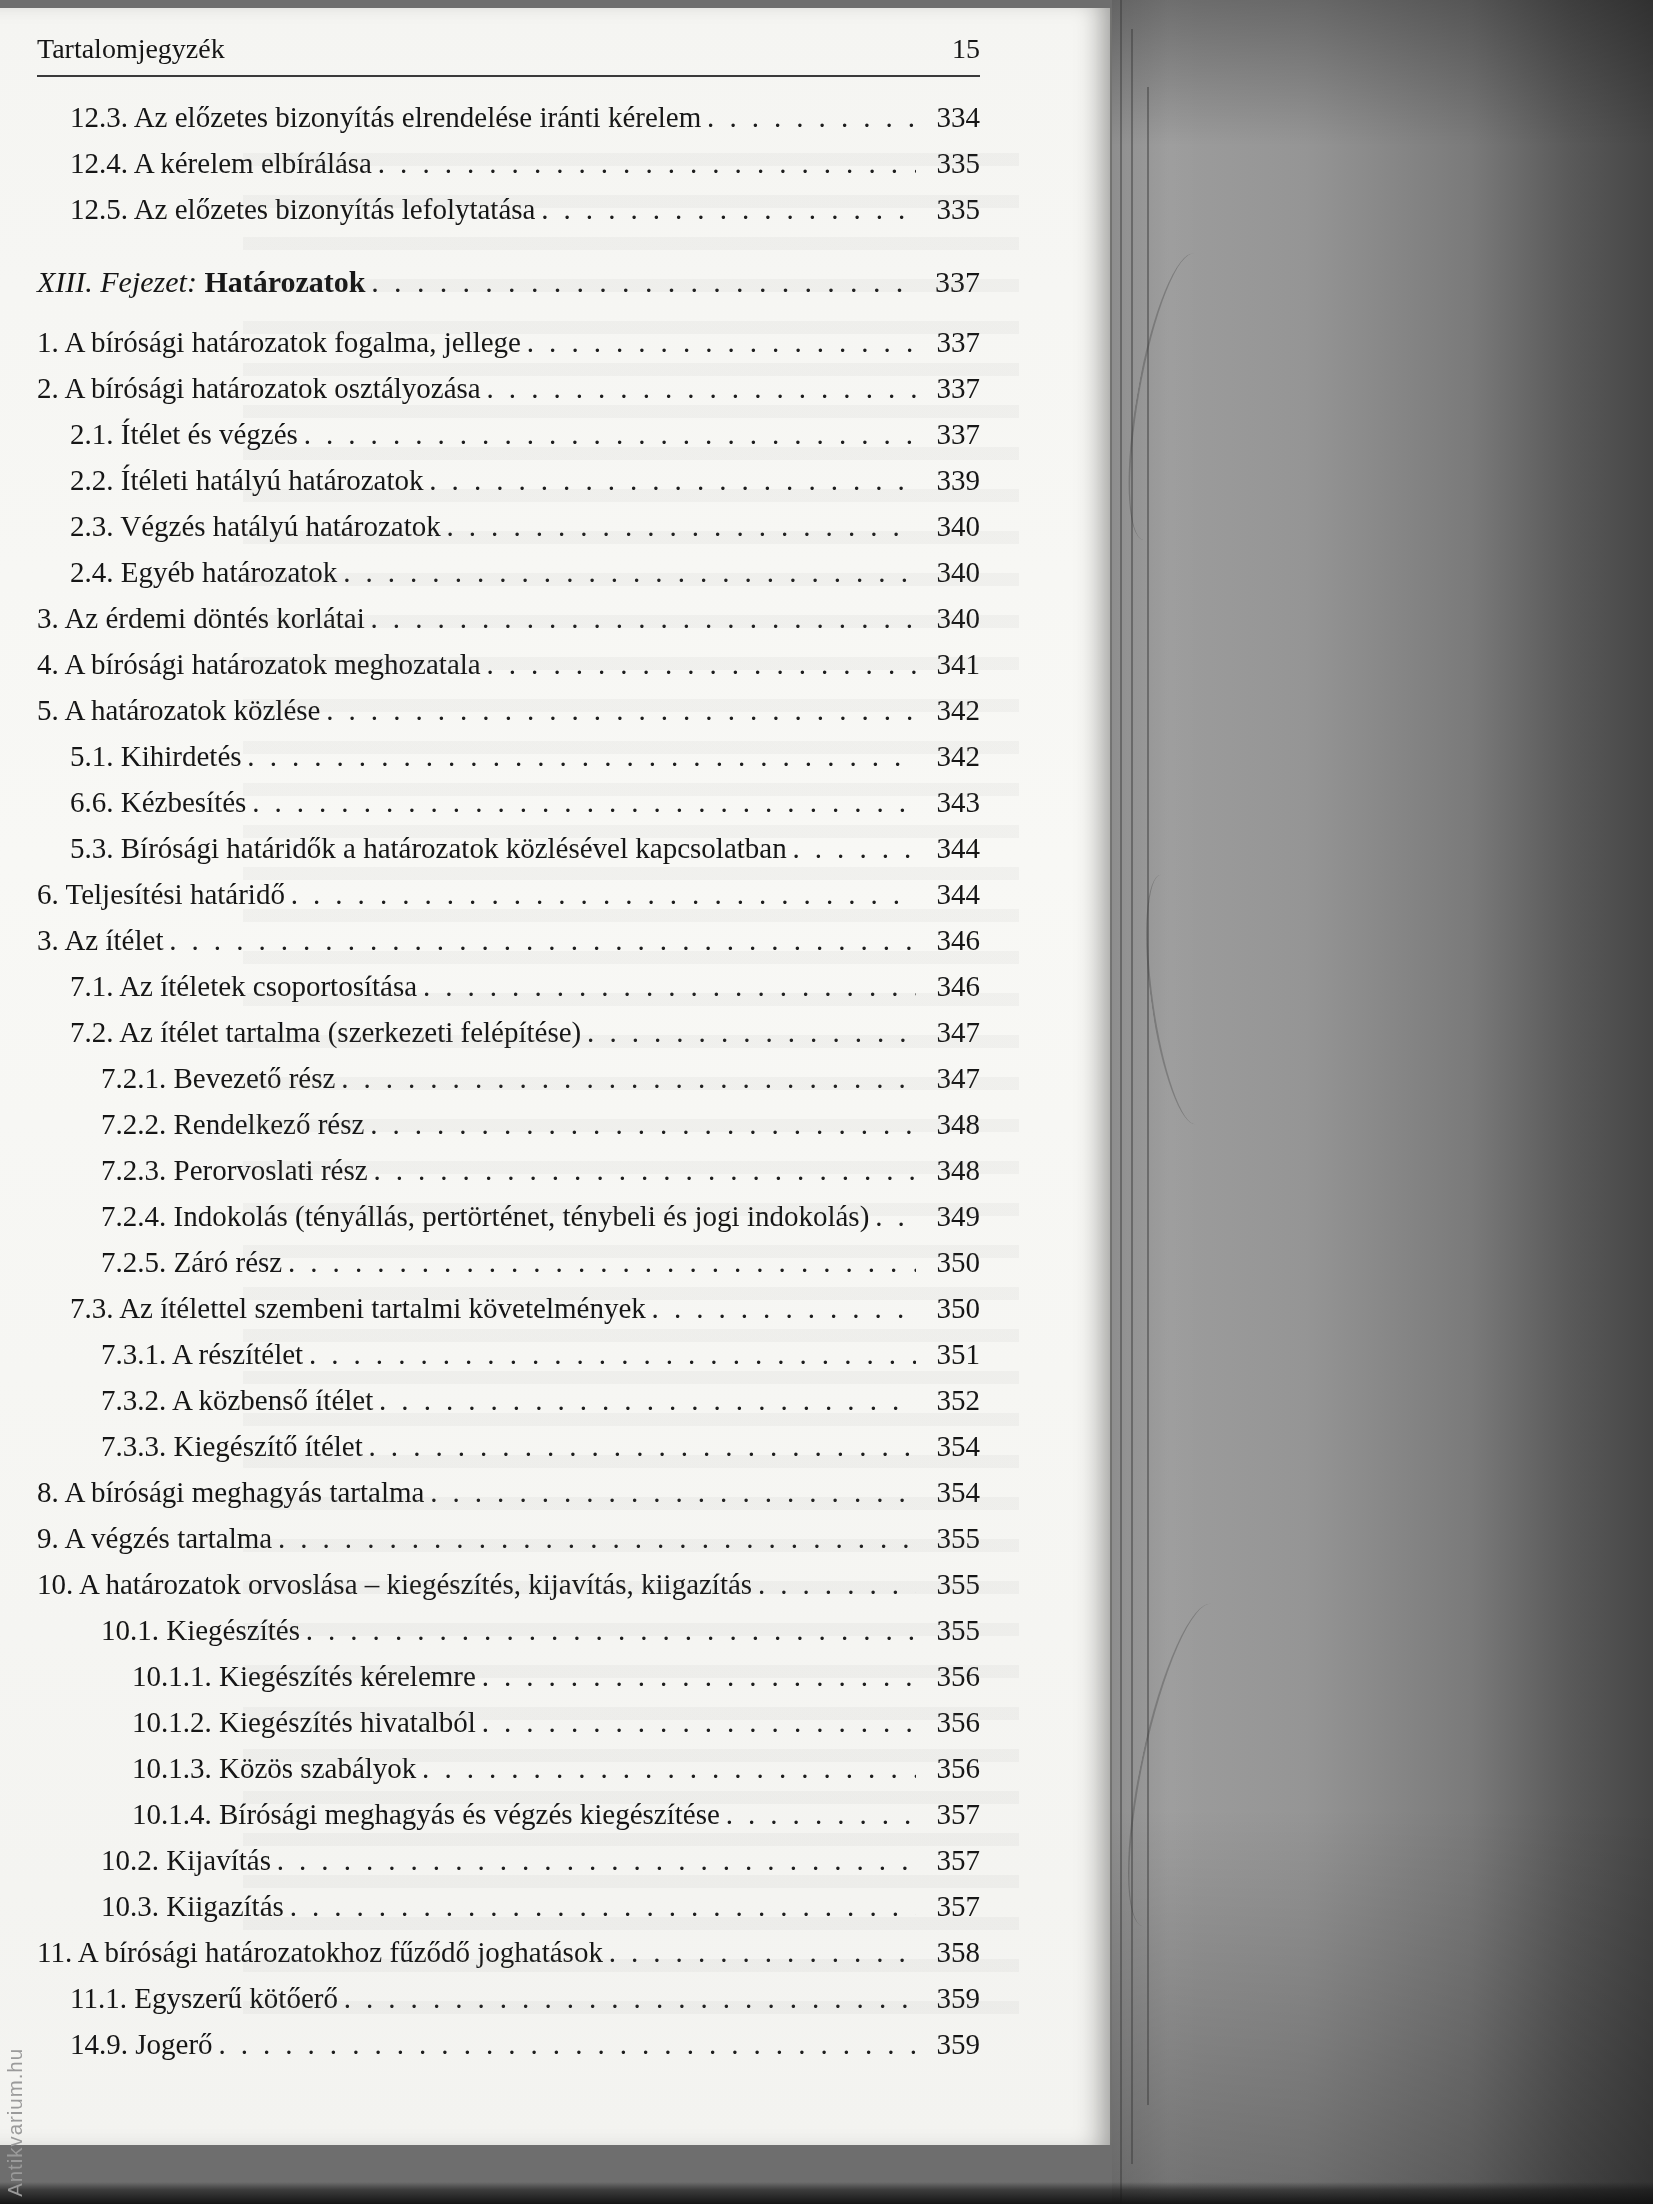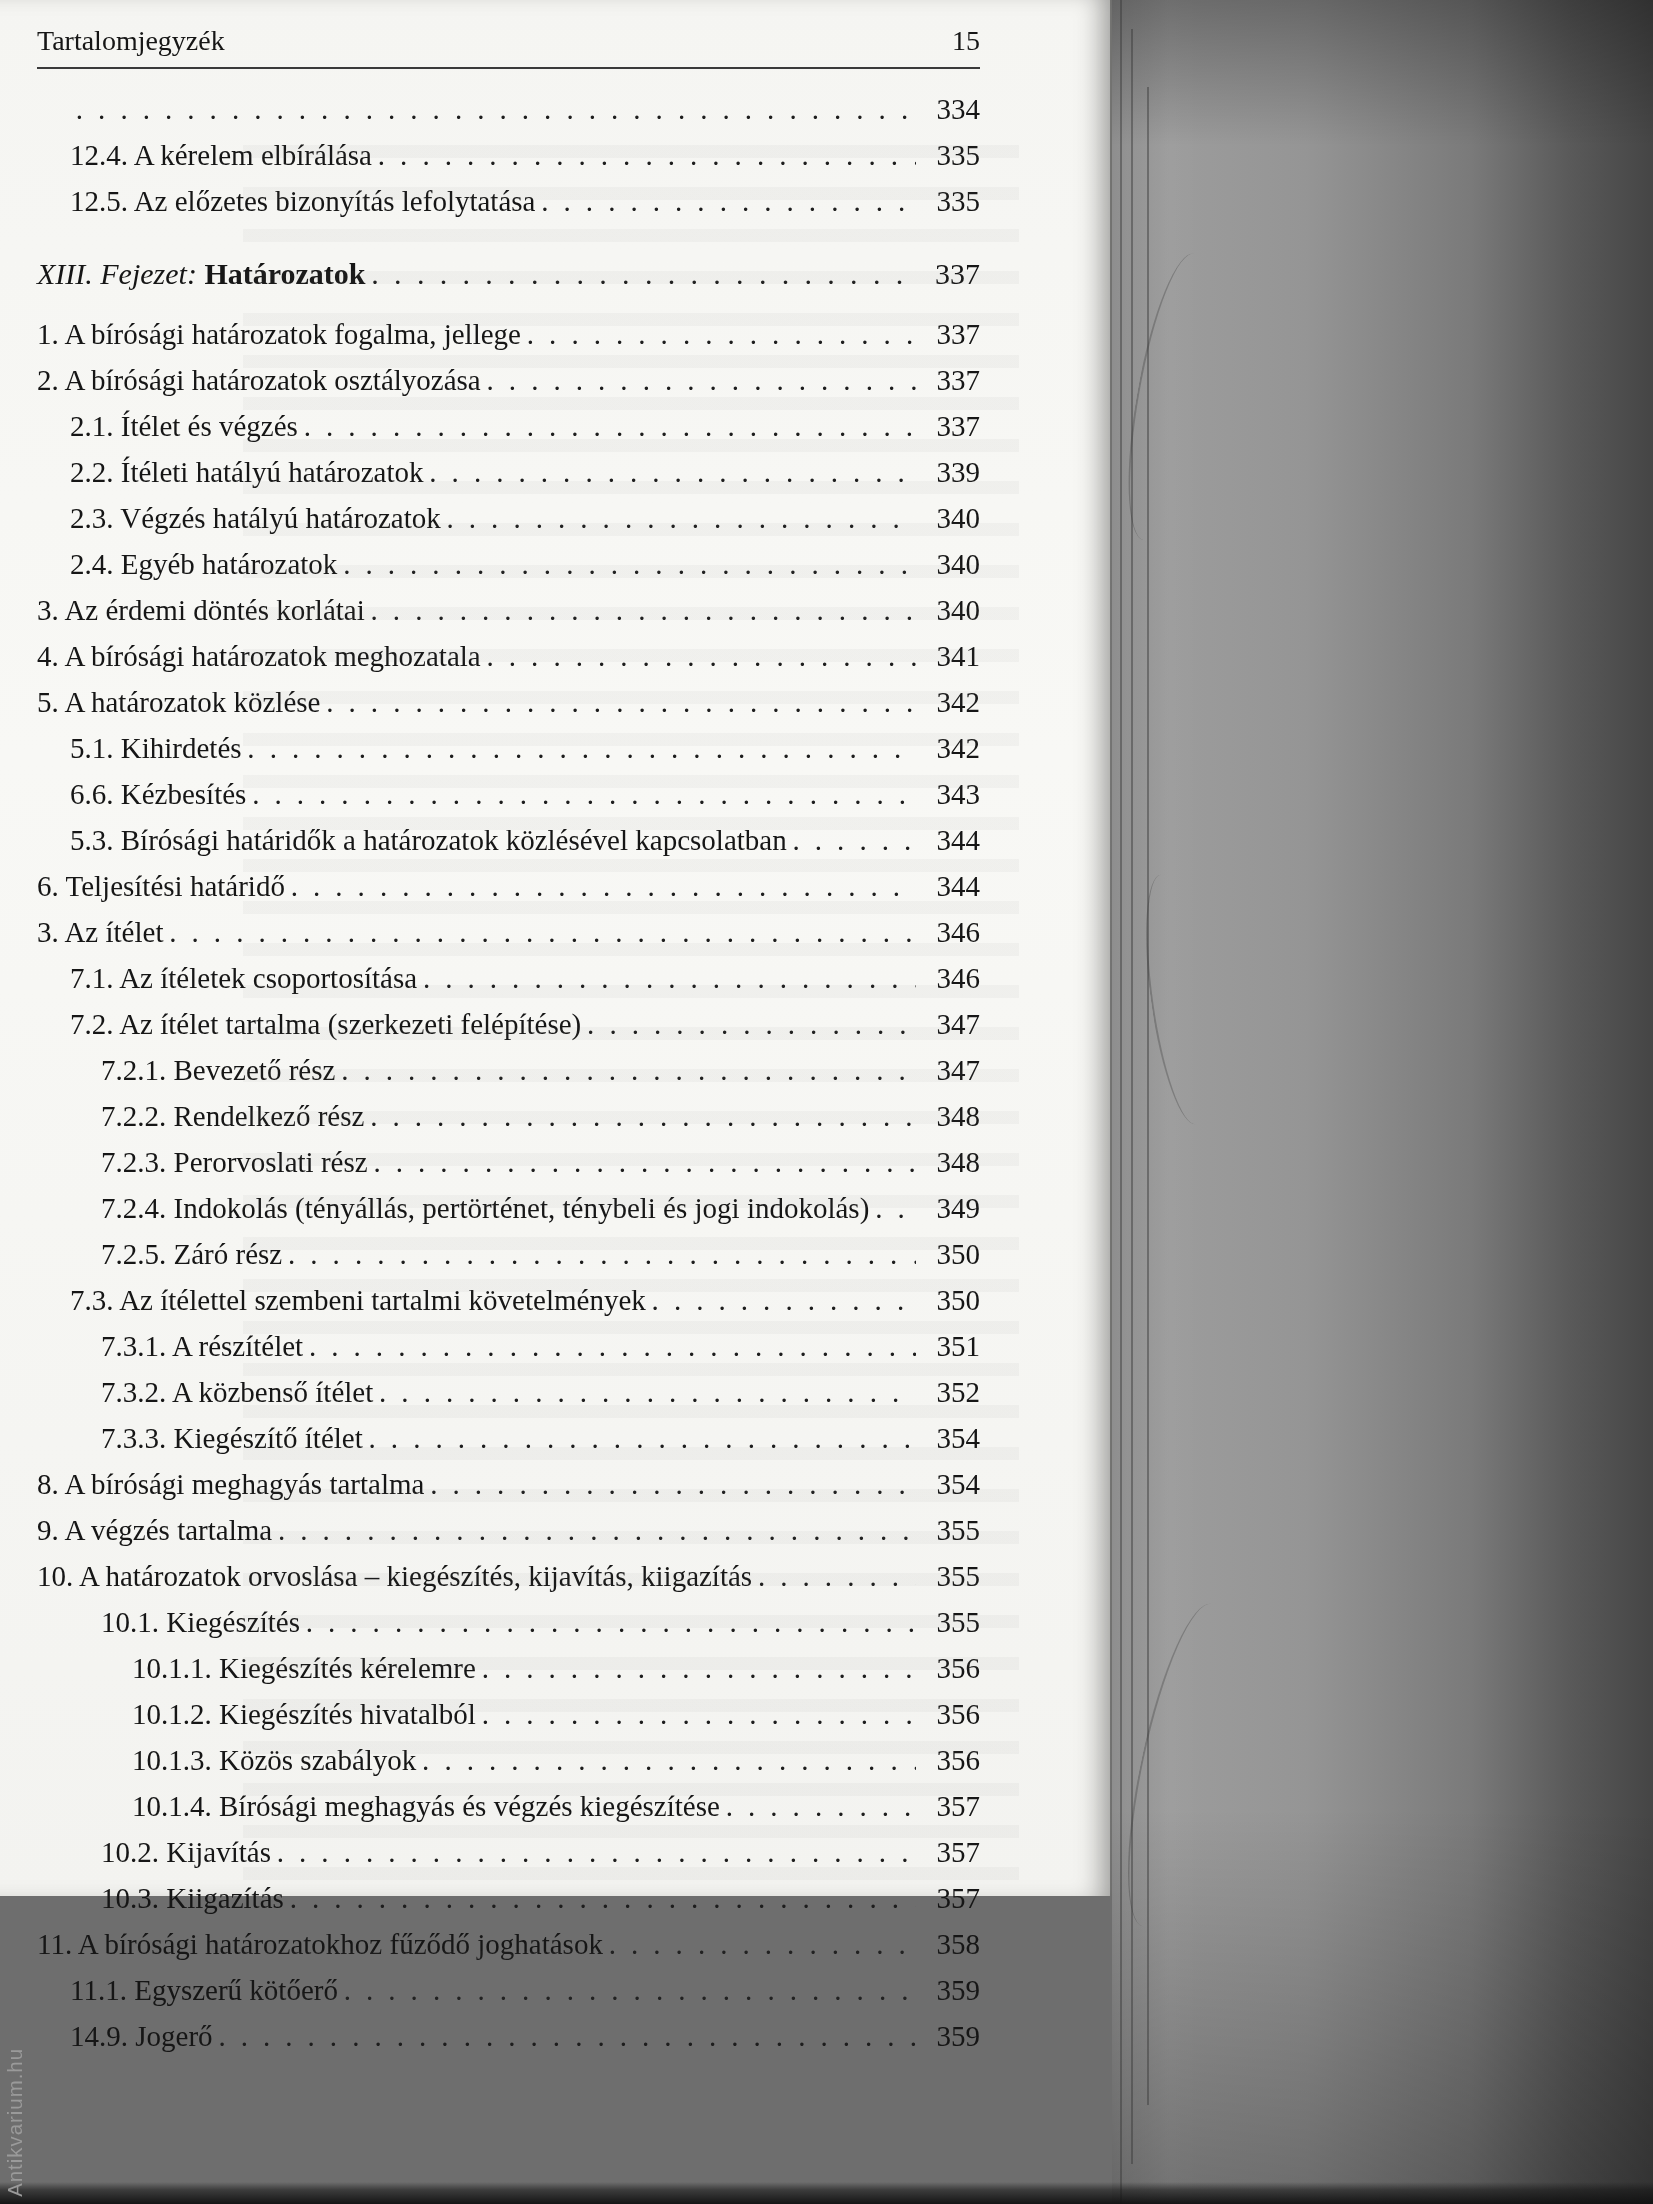--- a/index.html
+++ b/index.html
@@ -5,21 +5,21 @@
   html,body { margin:0; padding:0; }
   body {
     width:1654px; height:2205px; position:relative; overflow:hidden;
     background:#6e6e6e;
     font-family:"Liberation Serif","DejaVu Serif",serif;
   }
   .stage { position:absolute; inset:0; }
 
   
   .sheet {
-    position:absolute; left:0; top:0; width:1112px; height:1896px;
+    position:absolute; left:0; top:8px; width:1112px; height:2137px;
     background:linear-gradient(180deg,#f5f5f2 0,#f8f8f5 40%,#f3f3f0 100%);
     box-shadow: inset -23px 0 27px -13.6px rgba(0,0,0,.38);
   }
   .sheet::after {
     content:""; position:absolute; right:0; top:0; width:1.9px; height:100%;
     background:rgba(0,0,0,.35);
   }
   .content { position:absolute; left:37px; top:25px; width:943px; color:#161616; }
 
   .pagehead { display:flex; justify-content:space-between; align-items:baseline; font-size:28px; }
@@ -86,20 +86,21 @@
 
   <div class="sheet">
     <div class="content">
       <div class="pagehead">
         <span class="ph-title">Tartalomjegyzék</span>
         <span class="ph-num">15</span>
       </div>
       <div class="rule"></div>
       <div class="toc" id="toc">
           <div class="row lvl1">
+            <span class="entry-text">12.3. Az előzetes bizonyítás elrendelése iránti kérelem</span>
             <span class="dots">. . . . . . . . . . . . . . . . . . . . . . . . . . . . . . . . . . . . . . . . . . . . . . . . . . . . . . . . . . . . . . . . . . . . . . . . . . . . . . . . . . . . . . . . . . </span>
             <span class="pg">334</span>
           </div>
           <div class="row lvl1">
             <span class="entry-text">12.4. A kérelem elbírálása</span>
             <span class="dots">. . . . . . . . . . . . . . . . . . . . . . . . . . . . . . . . . . . . . . . . . . . . . . . . . . . . . . . . . . . . . . . . . . . . . . . . . . . . . . . . . . . . . . . . . . </span>
             <span class="pg">335</span>
           </div>
           <div class="row lvl1">
             <span class="entry-text">12.5. Az előzetes bizonyítás lefolytatása</span>

